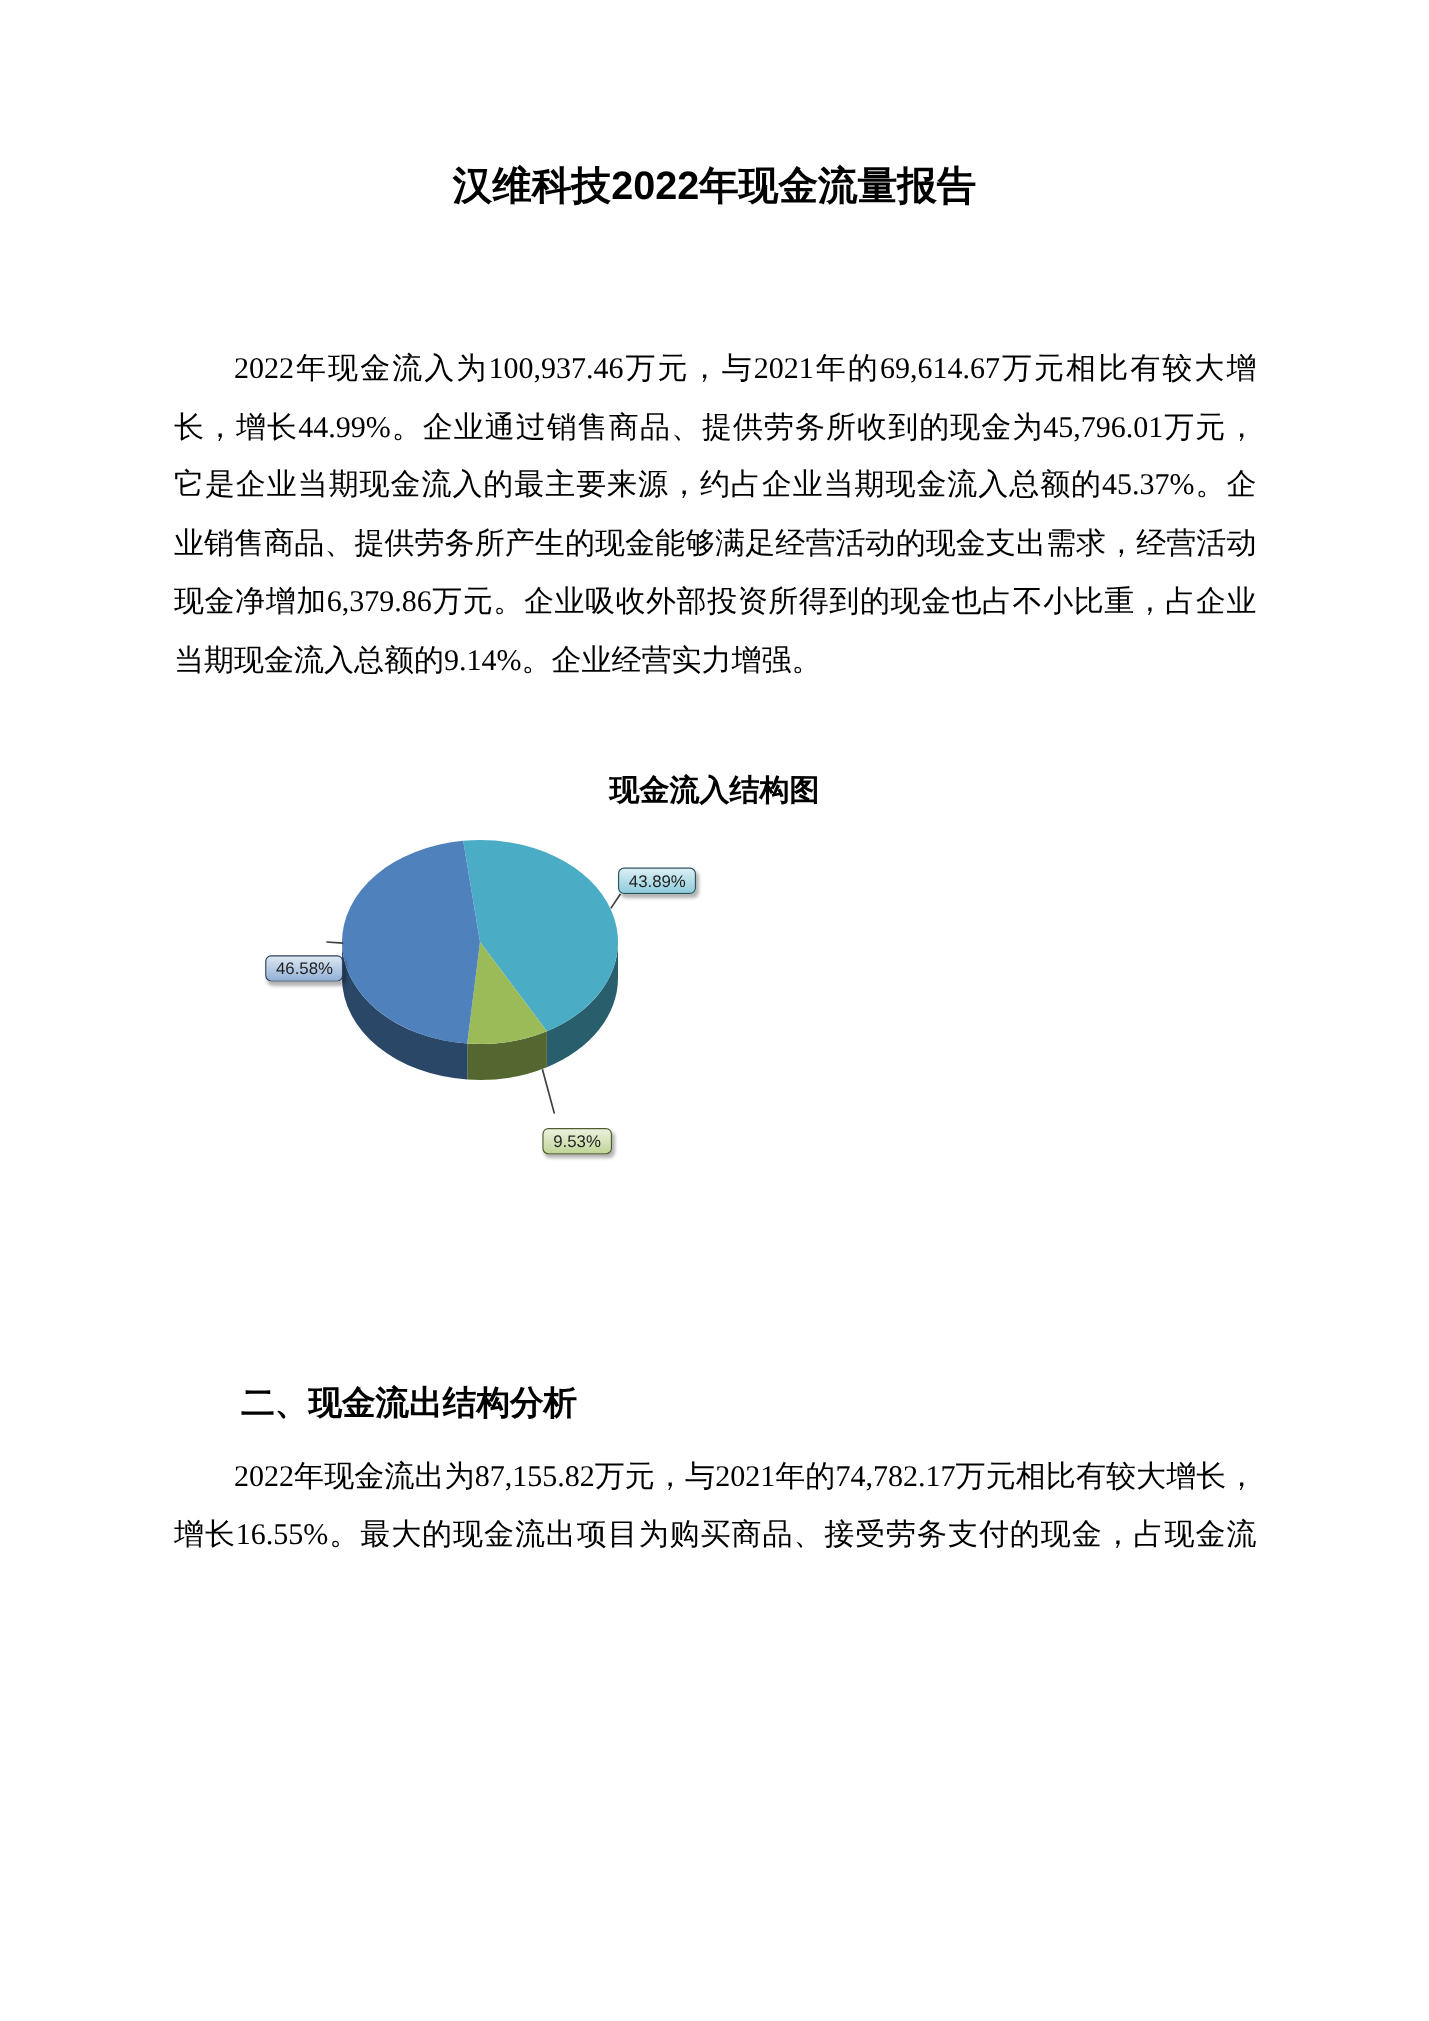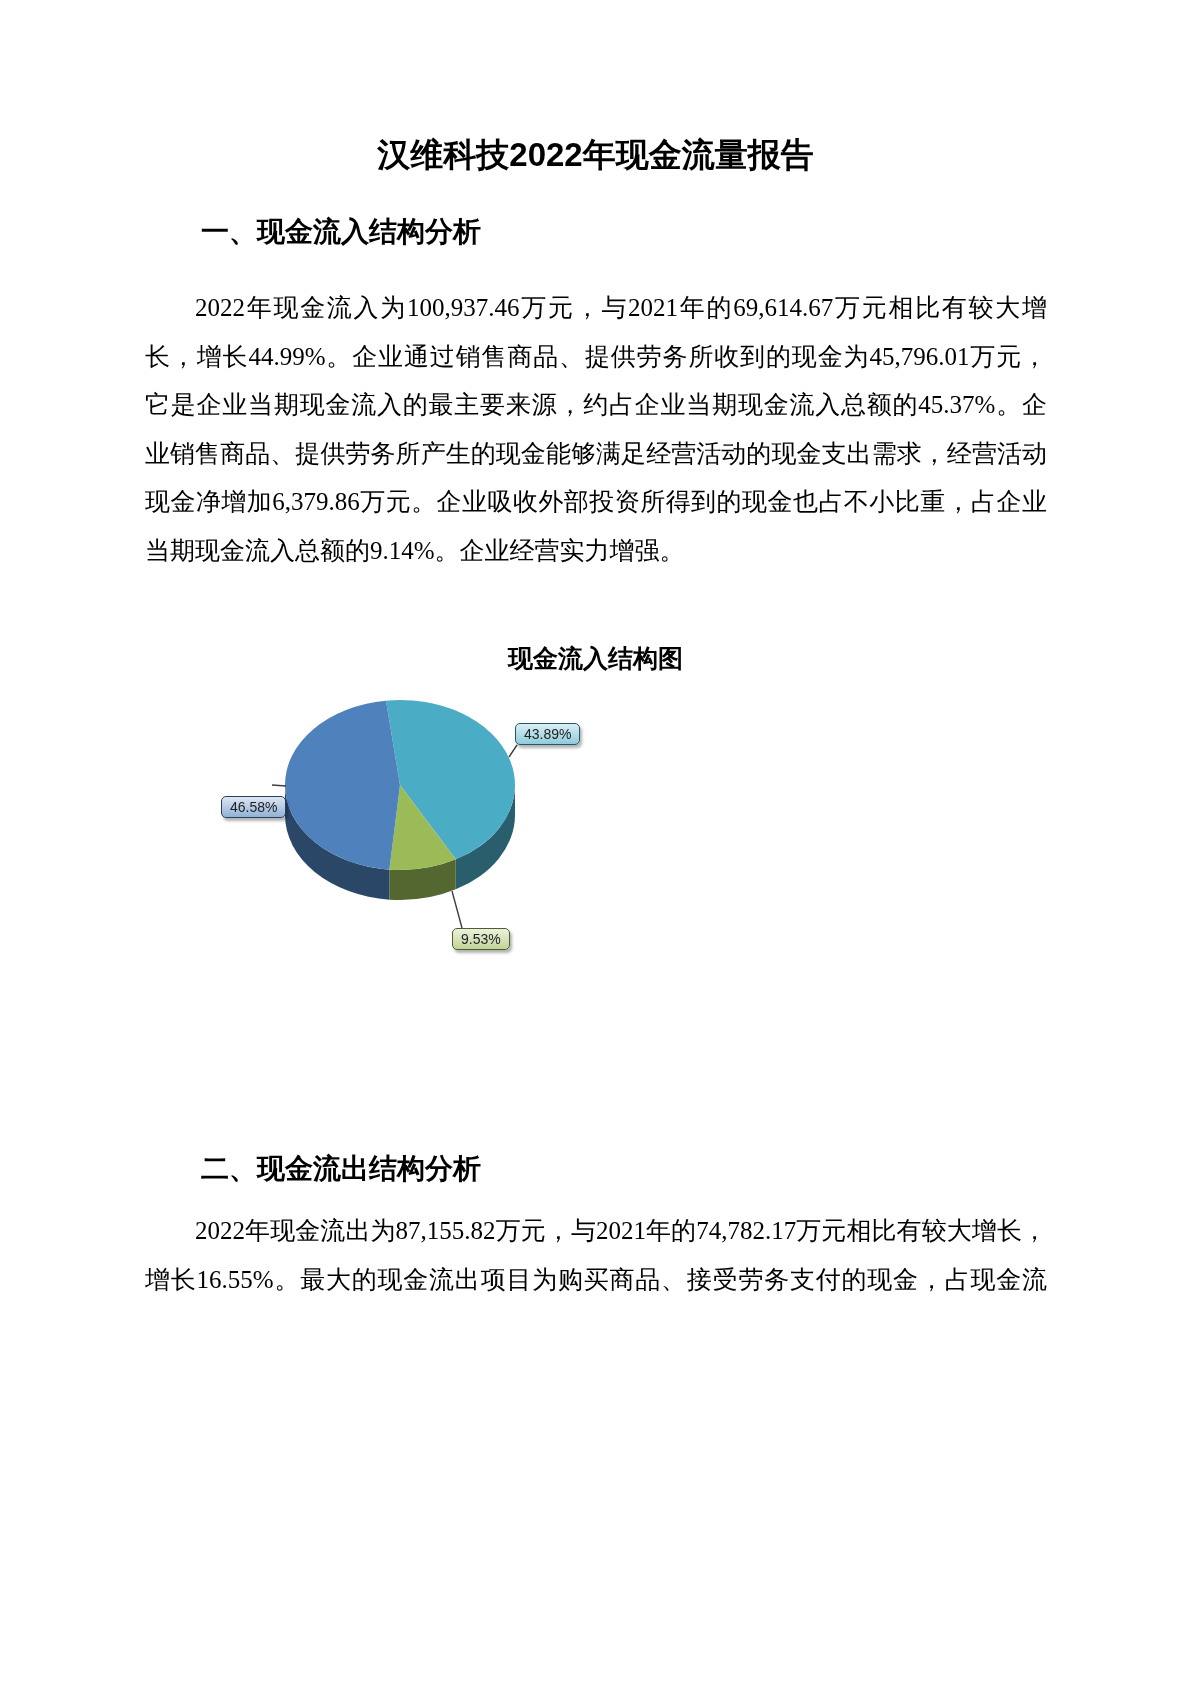--- a/index.html
+++ b/index.html
@@ -50,40 +50,39 @@
   .footer-l{position:absolute;left:141px;top:1580px;font-size:20px;line-height:24px;}
   .footer-r{position:absolute;right:144px;top:1583px;font-size:19px;line-height:24px;}
 </style>
 </head>
 <body>
 
 <div class="page">
 
   <div class="doc-title">汉维科技2022年现金流量报告</div>
 
-  <div class="sec-h h1">一、现金流入结构分析</div>
   <div class="para p1">2022年现金流入为100,937.46万元，与2021年的69,614.67万元相比有较大增长，增长44.99%。企业通过销售商品、提供劳务所收到的现金为45,796.01万元，它是企业当期现金流入的最主要来源，约占企业当期现金流入总额的45.37%。企业销售商品、提供劳务所产生的现金能够满足经营活动的现金支出需求，经营活动现金净增加6,379.86万元。企业吸收外部投资所得到的现金也占不小比重，占企业当期现金流入总额的9.14%。企业经营实力增强。</div>
 
   <div class="chart-title">现金流入结构图</div>
 
   <svg id="pie-svg" class="pie-svg" viewBox="0 0 1191 1684">
       <path d="M515,785 A115,85 0 0 1 455.74608429541496,859.3455518438781 L455.74608429541496,889.3455518438781 A115,85 0 0 0 515,815 Z" fill="#295f6d"></path>
       <path d="M455.74608429541496,859.3455518438781 A115,85 0 0 1 389.3534001060919,869.6349530751125 L389.3534001060919,899.6349530751125 A115,85 0 0 0 455.74608429541496,889.3455518438781 Z" fill="#556731"></path>
       <path d="M389.3534001060919,869.6349530751125 A115,85 0 0 1 285,785 L285,815 A115,85 0 0 0 389.3534001060919,899.6349530751125 Z" fill="#2b4768"></path>
       <path d="M400,785 L385.98502550840806,700.6335771104876 A115,85 0 0 1 455.74608429541496,859.3455518438781 Z" fill="#4bacc6"></path>
       <path d="M400,785 L455.74608429541496,859.3455518438781 A115,85 0 0 1 389.3534001060919,869.6349530751125 Z" fill="#9bbb59"></path>
       <path d="M400,785 L389.3534001060919,869.6349530751125 A115,85 0 0 1 385.98502550840806,700.6335771104876 Z" fill="#4f81bd"></path>
       <line x1="272" y1="785" x2="286" y2="786" stroke="#3f3f3f" stroke-width="1.4"></line>
       <line x1="509" y1="757" x2="517" y2="745" stroke="#3f3f3f" stroke-width="1.4"></line>
       <line x1="452" y1="891" x2="462" y2="928" stroke="#3f3f3f" stroke-width="1.4"></line>
     </svg>
 
   <div class="callout c-op" style="background: linear-gradient(rgb(220, 230, 242) 0%, rgb(146, 177, 214) 100%); border-color: rgb(40, 65, 95);">46.58%</div>
   <div class="callout c-inv" style="background: linear-gradient(rgb(219, 238, 244) 0%, rgb(143, 204, 220) 100%); border-color: rgb(38, 86, 99); text-align: center;">43.89%</div>
-  <div class="callout c-fin" style="background: linear-gradient(rgb(235, 241, 222) 0%, rgb(193, 213, 152) 100%); border-color: rgb(78, 94, 45);">9.53%</div>
+  <div class="callout c-fin" style="background: linear-gradient(rgb(235, 241, 222) 0%, rgb(193, 213, 152) 100%); border-color: rgb(78, 94, 45); margin-top: 12px;">9.53%</div>
 
 
   <div class="sec-h h2">二、现金流出结构分析</div>
   <div class="para p2">2022年现金流出为87,155.82万元，与2021年的74,782.17万元相比有较大增长，增长16.55%。最大的现金流出项目为购买商品、接受劳务支付的现金，占现金流出总额的40.96%。</div>
 
   <div class="footer-l">内部资料，妥善保管</div>
   <div class="footer-r">第 1 页  共 4 页</div>
 
 </div>
 

